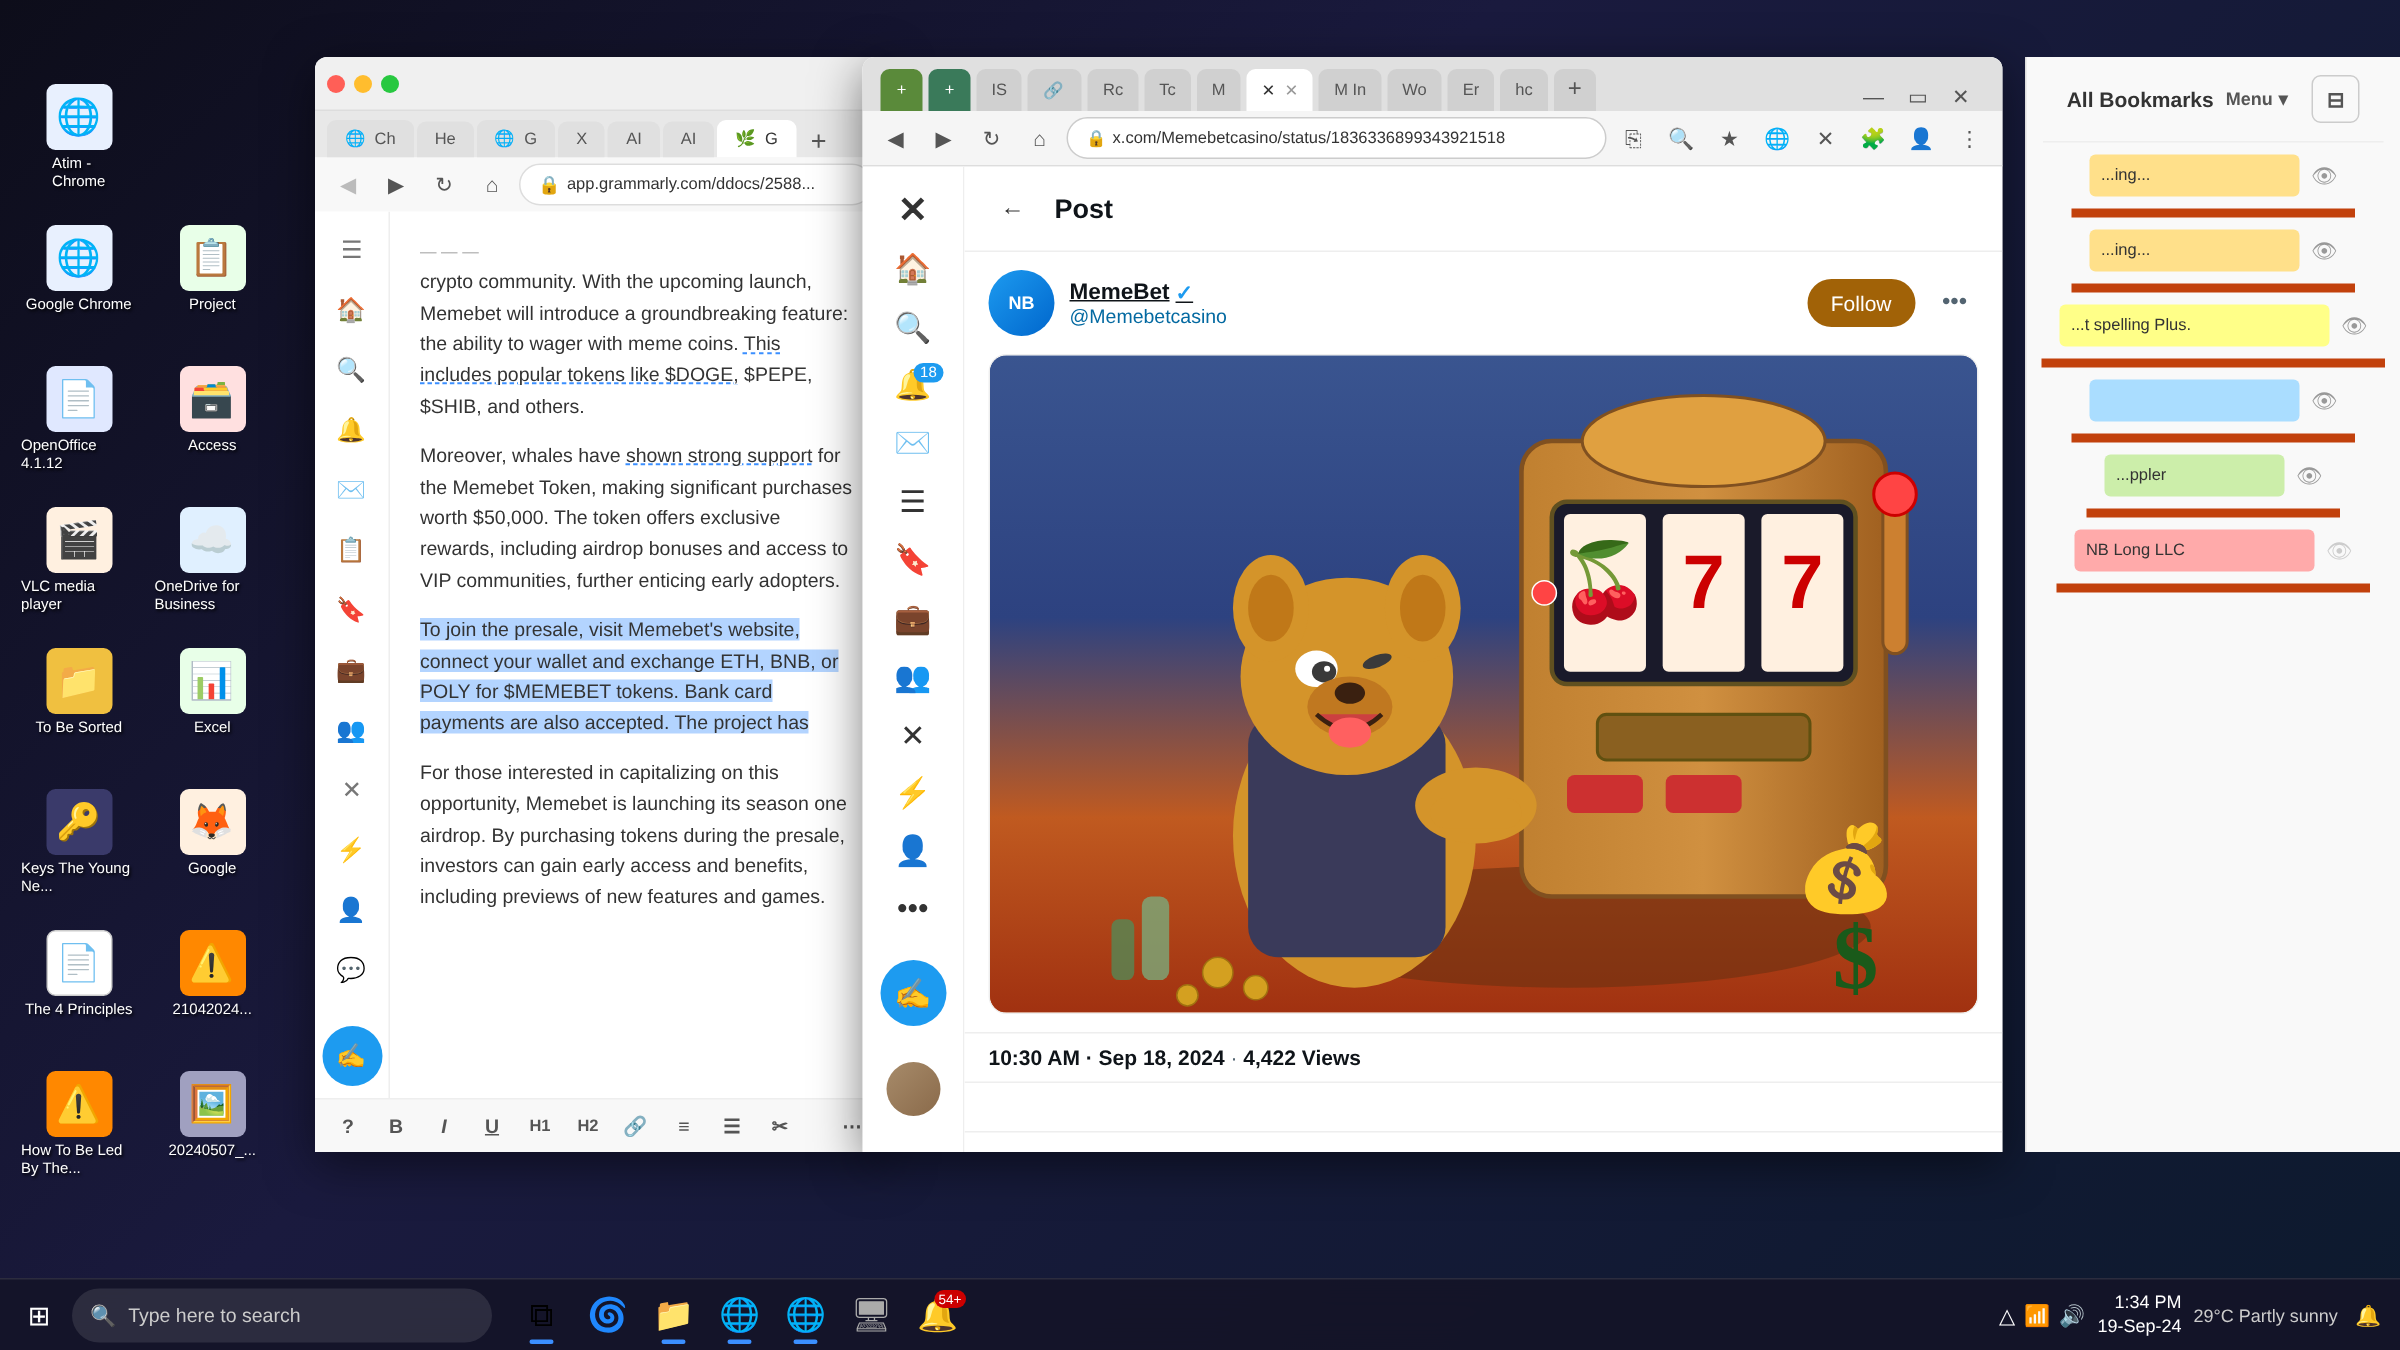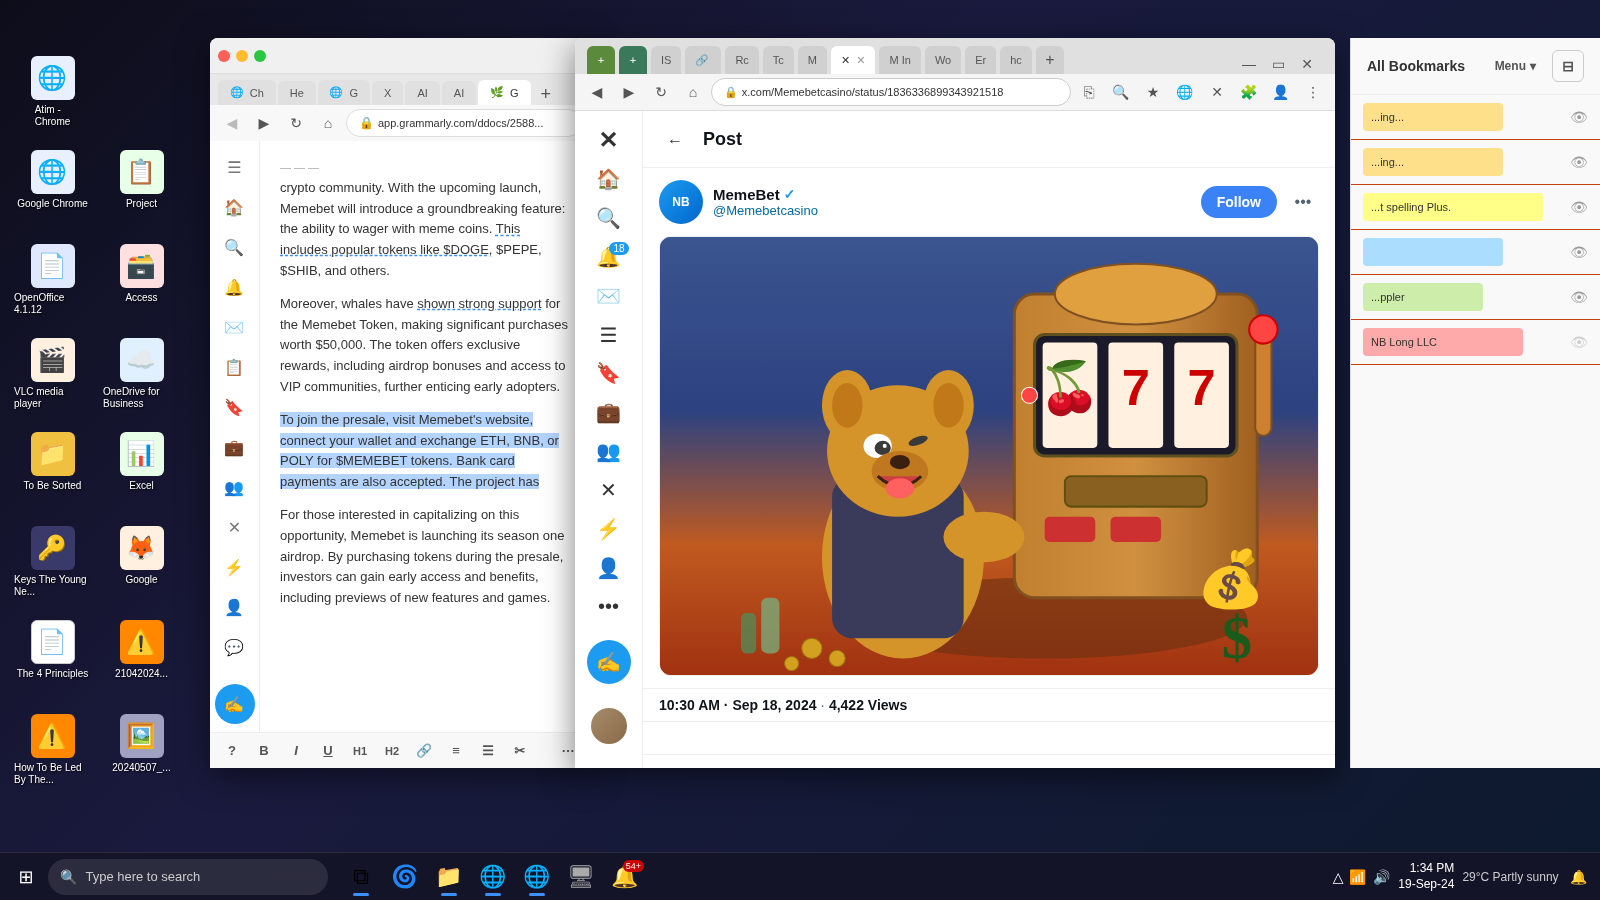--- a/index.html
+++ b/index.html
@@ -485,45 +485,46 @@
       font-weight: bold;
       font-size: 12px;
     }
 
     .author-info {
       flex: 1;
     }
 
     .author-name {
       display: flex;
-      align-items: flex-start;
+      align-items: flex-end;
       gap: 4px;
       font-weight: bold;
       font-size: 15px;
       color: #0f1419;
+      text-decoration: underline;
     }
 
     .verified-badge {
       color: #1d9bf0;
       font-size: 14px;
     }
 
     .author-handle {
       color: #0369a1;
       font-size: 13px;
     }
 
     .follow-btn {
-      background: #3b82f6;
+      background: #a16207;
       color: #fff;
       border: none;
       border-radius: 20px;
       padding: 8px 16px;
       font-size: 14px;
-      font-weight: bold;
+      font-weight: normal;
       cursor: pointer;
     }
 
     .more-btn {
       width: 32px;
       height: 32px;
       display: flex;
       align-items: center;
       justify-content: center;
       border-radius: 50%;
@@ -587,20 +588,21 @@
       position: absolute;
       top: 38px;
       right: 0;
       width: 250px;
       height: 730px;
       background: #f9f9f9;
       border-left: 1px solid #ddd;
       overflow: hidden;
       display: flex;
       flex-direction: column;
+      align-items: center;
     }
 
     .rs-header {
       padding: 12px 16px;
       font-size: 14px;
       font-weight: bold;
       color: #333;
       border-bottom: 1px solid #eee;
       display: flex;
       align-items: center;
@@ -629,21 +631,21 @@
       color: #555;
       margin-left: 8px;
     }
 
     .bookmark-item {
       display: flex;
       align-items: center;
       padding: 8px 12px;
       gap: 8px;
       cursor: pointer;
-      border-bottom: 1px solid #c2410c;
+      border-bottom: 6px solid #c2410c;
     }
 
     .bookmark-color {
       width: 140px;
       height: 28px;
       border-radius: 4px;
       font-size: 11px;
       display: flex;
       align-items: center;
       padding: 0 8px;

